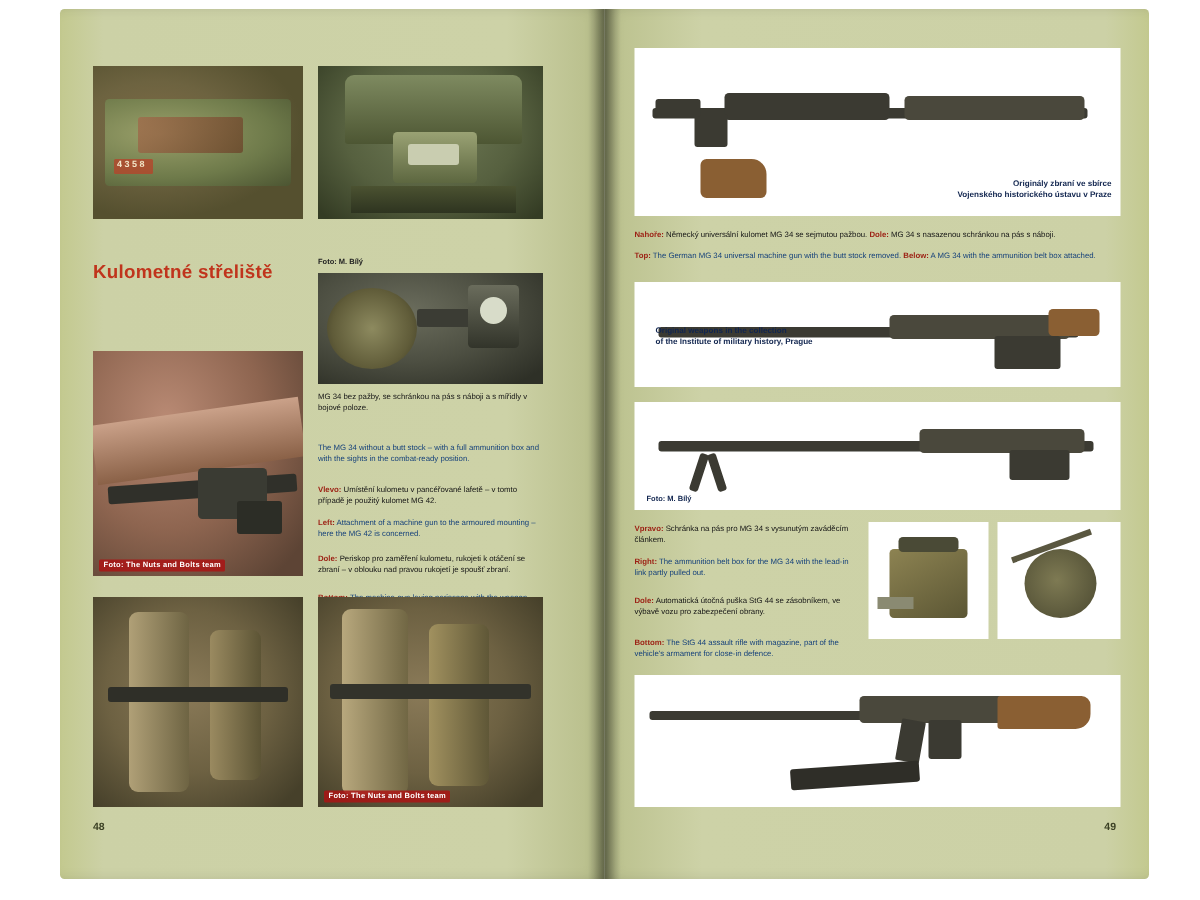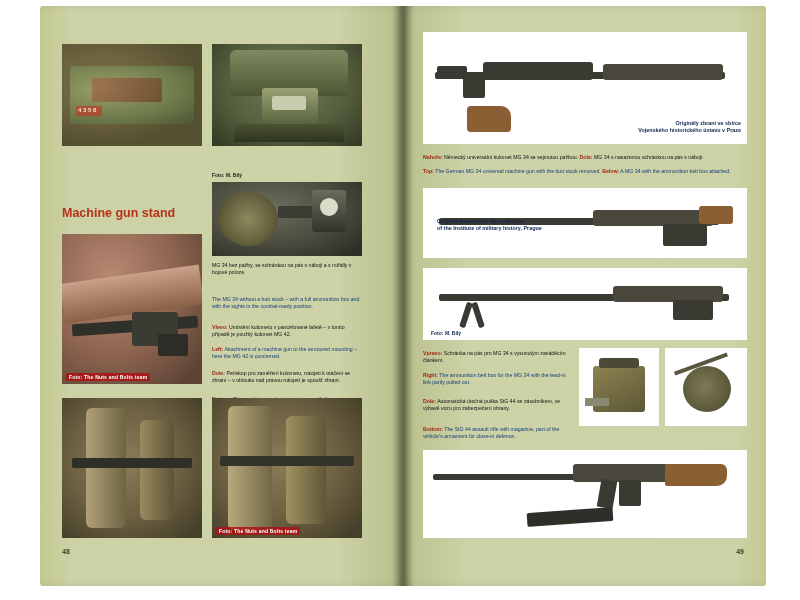--- a/index.html
+++ b/index.html
@@ -115,22 +115,22 @@
       <div class="photo greenmetal" style="left:172px;top:38px;width:150px;height:102px;">
         <div style="position:absolute;left:18px;top:6px;width:118px;height:46px;background:
              linear-gradient(180deg,#7e8a60,#4d5633);border-radius:6px 6px 2px 2px;"></div>
         <div style="position:absolute;left:50px;top:44px;width:56px;height:34px;background:
              linear-gradient(180deg,#9aa274,#5d6740);border-radius:3px;"></div>
         <div style="position:absolute;left:60px;top:52px;width:34px;height:14px;background:#c9cdb0;border-radius:2px;"></div>
         <div style="position:absolute;left:22px;top:80px;width:110px;height:18px;background:
              linear-gradient(180deg,#4b5231,#2e3420);"></div>
       </div>
 
-
-      <div class="title-en" style="left:22px;top:200px;width:180px;">Machine gun stand</div>
+      <div class="title-cz" style="left:22px;top:168px;width:180px;">Kulometné střeliště</div>
+
 
       <div class="fotoby" style="left:172px;top:166px;">Foto: M. Bílý</div>
 
       <div class="photo darkmetal" style="left:172px;top:176px;width:150px;height:74px;">
         <div style="position:absolute;left:6px;top:10px;width:60px;height:54px;background:
              radial-gradient(circle at 50% 50%,#8d8a5f 0%,#605c39 65%,#3a3723 100%);border-radius:50%;"></div>
         <div style="position:absolute;left:66px;top:24px;width:56px;height:12px;background:#3b3c34;border-radius:2px;"></div>
         <div style="position:absolute;left:100px;top:8px;width:34px;height:42px;background:
              linear-gradient(180deg,#6a6c5c,#32342a);border-radius:3px;"></div>
         <div style="position:absolute;left:108px;top:16px;width:18px;height:18px;background:#d8dcc9;border-radius:50%;"></div>

